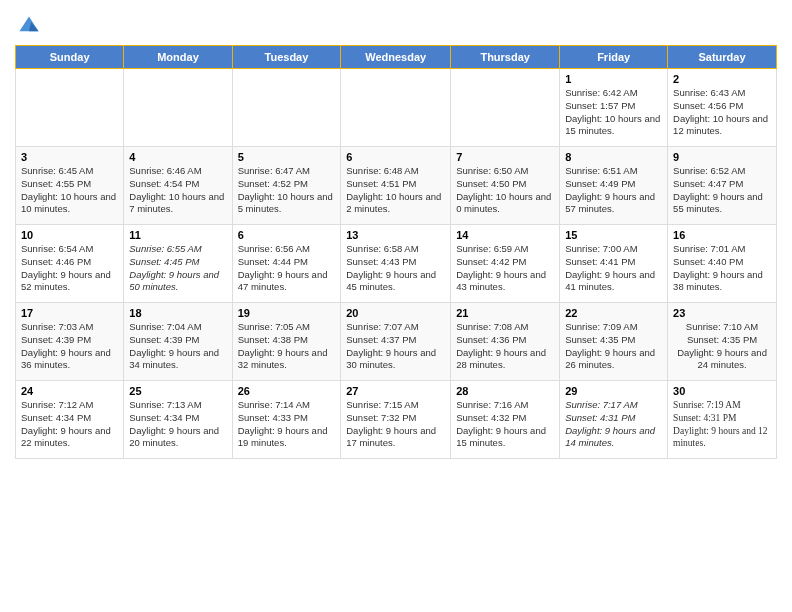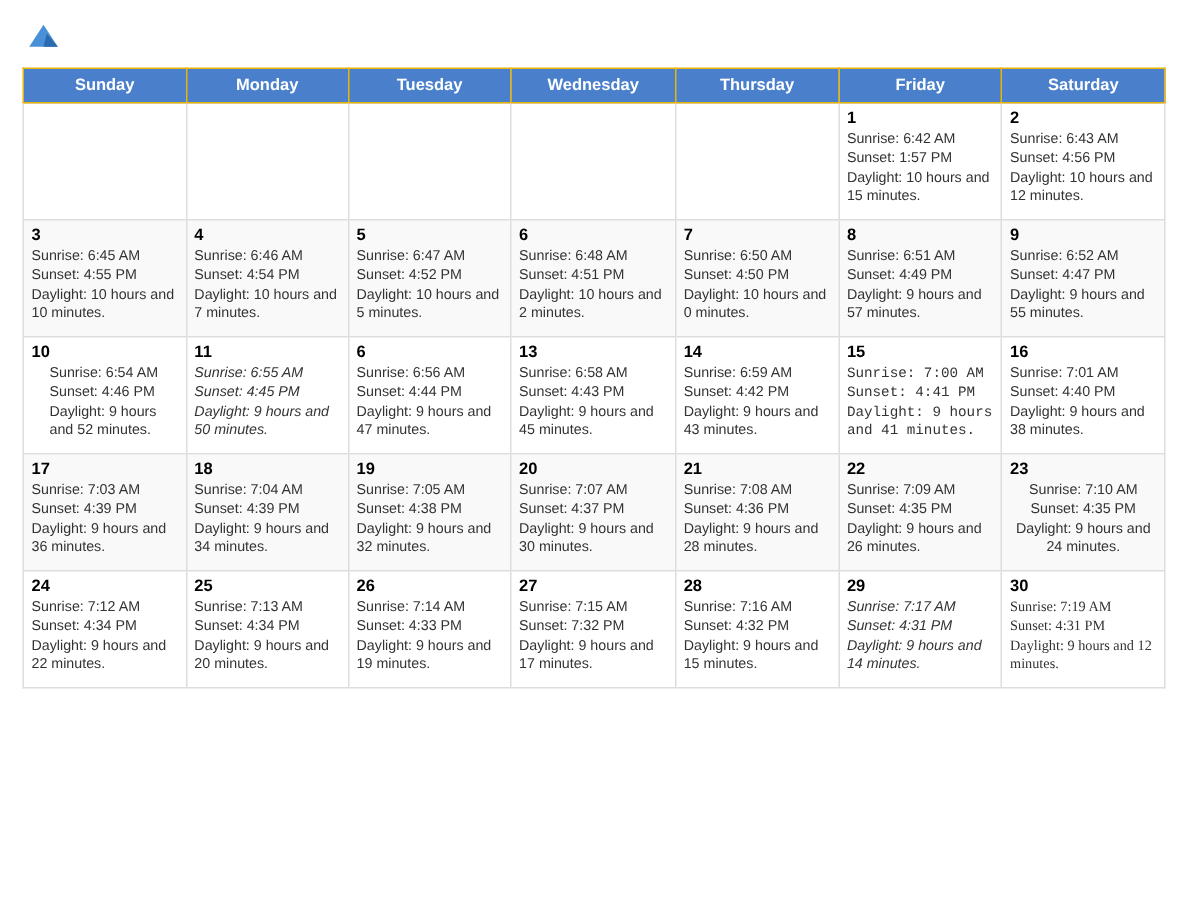--- a/index.html
+++ b/index.html
@@ -181,21 +181,21 @@
           <td>
             <span class="day-num">9</span>
             <div class="day-info" style="white-space: pre-line;">Sunrise: 6:52 AM
 Sunset: 4:47 PM
 Daylight: 9 hours and 55 minutes.</div>
           </td>
         </tr>
         <tr>
           <td>
             <span class="day-num">10</span>
-            <div class="day-info" style="white-space: pre-line; margin-left: 12px;">Sunrise: 6:54 AM
+            <div class="day-info" style="white-space: pre-line;">Sunrise: 6:54 AM
 Sunset: 4:46 PM
 Daylight: 9 hours and 52 minutes.</div>
           </td>
           <td>
             <span class="day-num">11</span>
             <div class="day-info" style="white-space: pre-line; font-style: italic;">Sunrise: 6:55 AM
 Sunset: 4:45 PM
 Daylight: 9 hours and 50 minutes.</div>
           </td>
           <td>
@@ -211,21 +211,21 @@
 Daylight: 9 hours and 45 minutes.</div>
           </td>
           <td>
             <span class="day-num">14</span>
             <div class="day-info" style="white-space: pre-line;">Sunrise: 6:59 AM
 Sunset: 4:42 PM
 Daylight: 9 hours and 43 minutes.</div>
           </td>
           <td>
             <span class="day-num">15</span>
-            <div class="day-info" style="white-space: pre-line; font-family: Liberation Mono, monospace;">Sunrise: 7:00 AM
+            <div class="day-info" style="white-space: pre-line;">Sunrise: 7:00 AM
 Sunset: 4:41 PM
 Daylight: 9 hours and 41 minutes.</div>
           </td>
           <td>
             <span class="day-num">16</span>
             <div class="day-info" style="white-space: pre-line;">Sunrise: 7:01 AM
 Sunset: 4:40 PM
 Daylight: 9 hours and 38 minutes.</div>
           </td>
         </tr>

